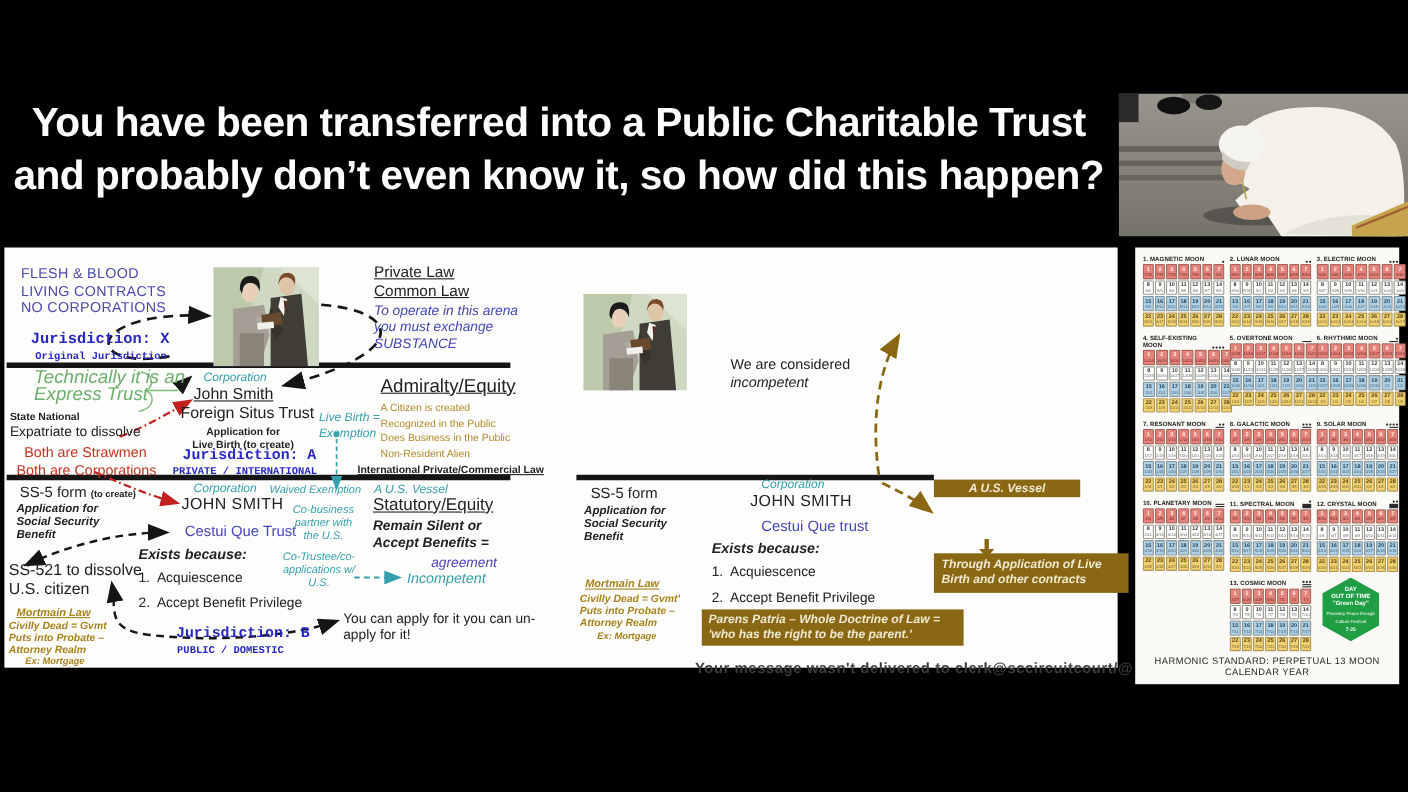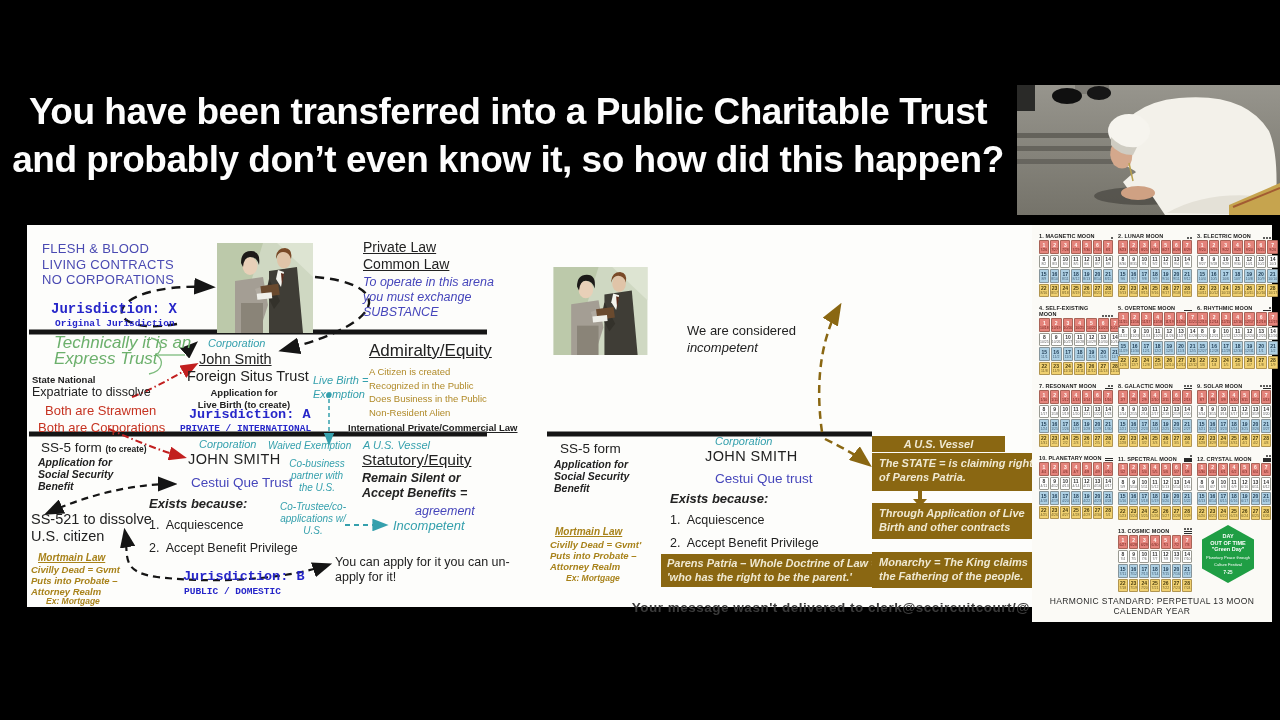--- a/index.html
+++ b/index.html
@@ -7,21 +7,21 @@
     width:1280px;height:720px;background:#000;position:relative;overflow:hidden;
     font-family:"Liberation Sans","DejaVu Sans",sans-serif;color:#222;
   }
   .abs{position:absolute;}
   
   .title{
     left:0;top:88px;width:1016px;text-align:center;color:#fdfdfd;
     font-weight:bold;font-size:37px;line-height:48px;letter-spacing:-0.5px;
   }
   
-  .main-panel{left:27px;top:225px;width:1012px;height:382px;background:#fdfdfb;}
+  .main-panel{left:4px;top:225px;width:1012px;height:382px;background:#fdfdfb;}
   .cal-panel{left:1032px;top:225px;width:240px;height:397px;background:#fbfaf6;}
   .pope{left:1017px;top:85px;width:263px;height:130px;}
   
   .preline{white-space:pre-line;}
   .prewrap{white-space:pre;}
   .bluehead{color:#2626c9;font-weight:bold;font-family:Liberation Mono, monospace;}
   .bluetxt{color:#4a4ab2;}
   .blueital{color:#4646bb;font-style:italic;}
   .teal{color:#35a0ad;font-style:italic;}
   .gold{color:#a8821a;font-weight:bold;font-style:italic;}
@@ -272,23 +272,21 @@
   <div class="abs prewrap" style="left:643px;top:288px;font-size:12.5px">1.  Acquiescence</div>
   <div class="abs prewrap" style="left:643px;top:311px;font-size:12.5px">2.  Accept Benefit Privilege</div>
   <div class="abs gold ul" style="left:528px;top:301px;font-size:10px">Mortmain Law</div>
   <div class="abs gold preline" style="left:523px;top:314px;font-size:9.5px;line-height:11px">Civilly Dead = Gvmt'
 Puts into Probate –
 Attorney Realm</div>
   <div class="abs gold" style="left:539px;top:348px;font-size:8.5px">Ex: Mortgage</div>
 
   <div class="abs brownbox" style="left:634px;top:329px;width:226px;padding:3px 6px;font-size:11px;line-height:13.5px">Parens Patria – Whole Doctrine of Law = 'who has the right to be the parent.'</div>
   <div class="abs brownbox ctr" style="left:845px;top:211px;width:133px;padding:2px 0;font-size:11px">A U.S. Vessel</div>
-  <div class="abs brownbox" style="left:845px;top:228px;width:163px;height:30px;padding:4px 7px;font-size:11px;line-height:13.5px">The STATE = is claiming right of Parens Patria.</div>
   <div class="abs brownbox" style="left:845px;top:278px;width:163px;height:28px;padding:4px 7px;font-size:11px;line-height:13.5px">Through Application of Live Birth and other contracts</div>
-  <div class="abs brownbox" style="left:845px;top:327px;width:163px;height:28px;padding:4px 7px;font-size:11px;line-height:13.5px">Monarchy = The King claims the Fathering of the people.</div>
 </div>
 
 <div class="abs cal-panel">
   <div id="moon-grid">
       <div class="moon">
         <div class="moon-head">
           <span>1. MAGNETIC MOON</span>
           <span class="tone">
             <span class="dots">
               <i class="dot"></i>

